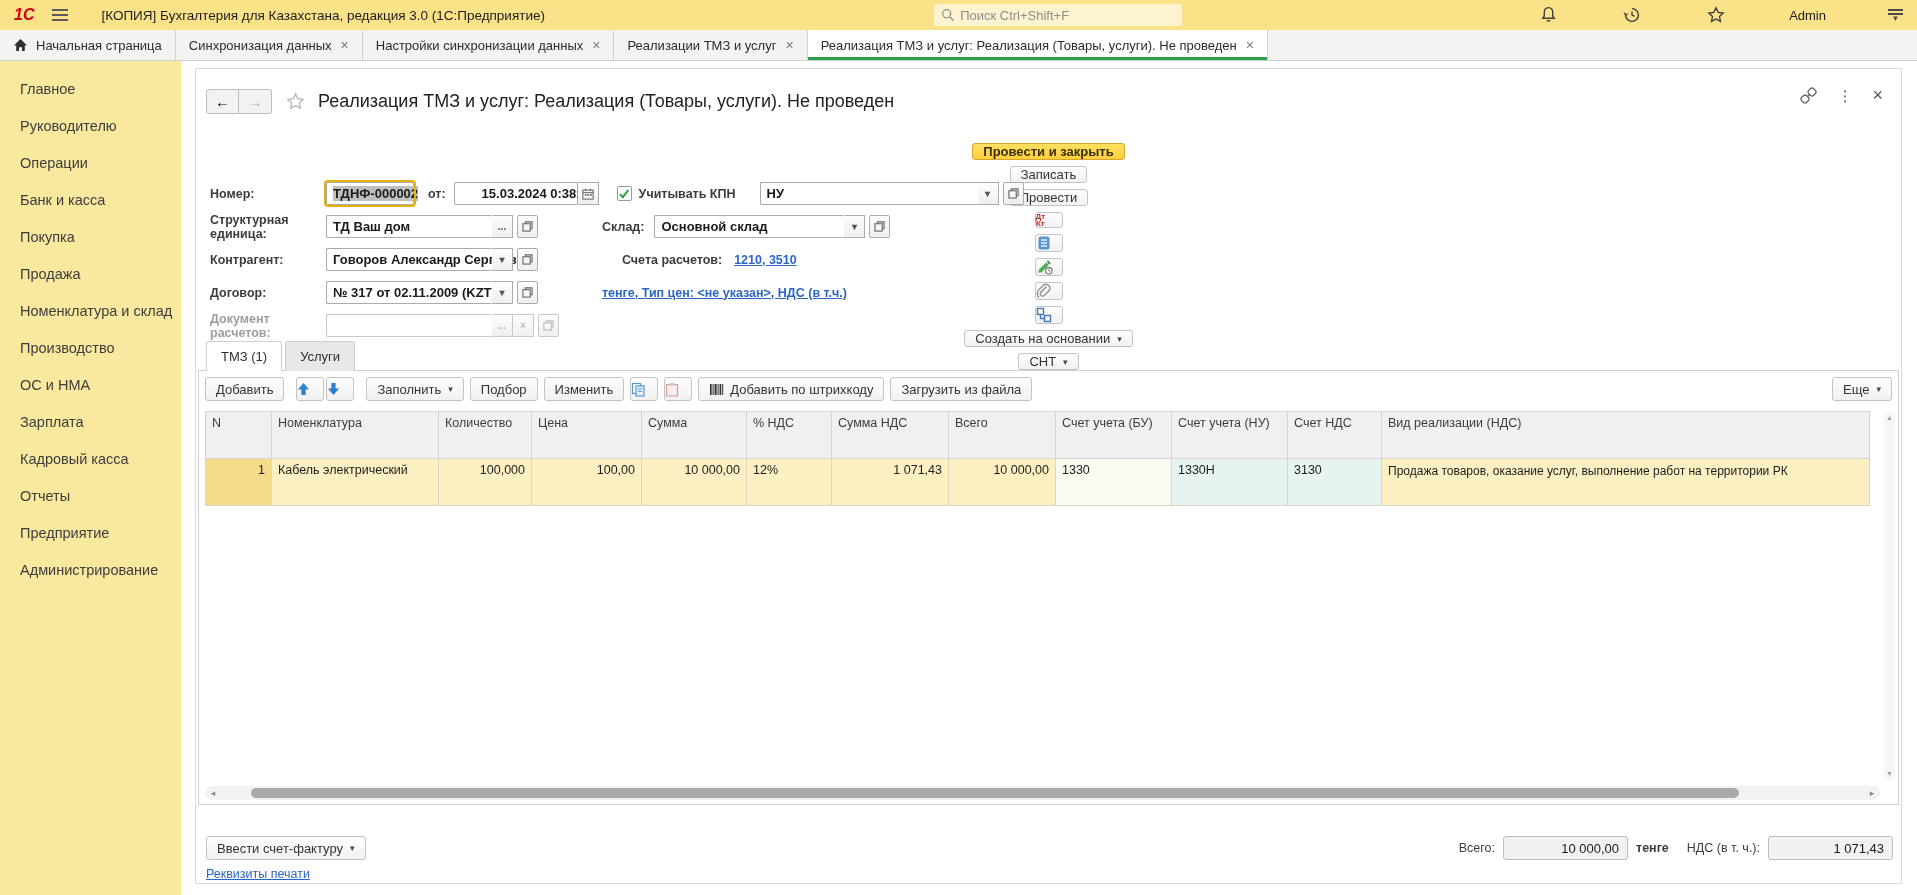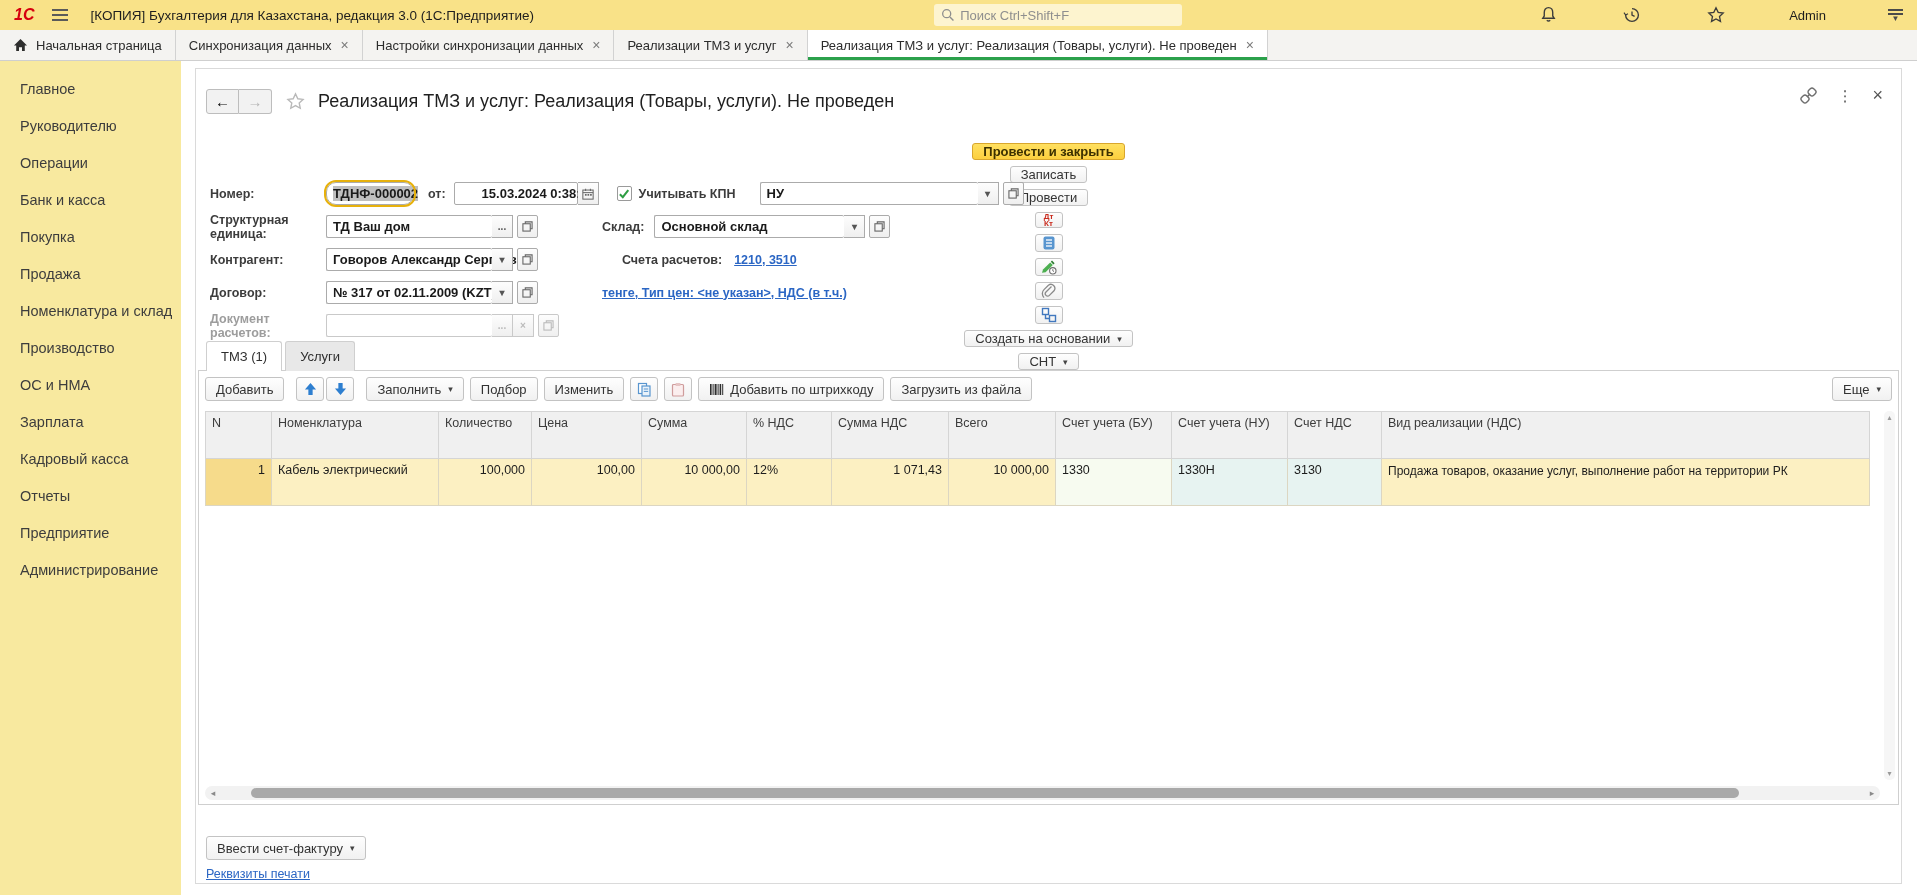--- a/index.html
+++ b/index.html
@@ -4,21 +4,21 @@
 <style>
   * { margin:0; padding:0; box-sizing:border-box; }
   html,body { width:1917px; height:895px; overflow:hidden; background:#fff;
               font-family:"Liberation Sans", sans-serif; }
 
   
   .topbar { height:30px; background:#f9e288; display:flex; align-items:center; padding:0 14px; }
   .logo { position:relative; color:#d6000e; font-weight:bold; font-style:italic; font-size:16px; line-height:1; margin-right:2px; }
   .hamburger { margin-left:16px; display:flex; flex-direction:column; gap:3px; cursor:pointer; }
   .hamburger i { display:block; width:16px; height:2px; background:#5a5a5a; }
-  .app-title { margin-left:22px; font-size:13.5px; color:#1e1e1e; white-space:nowrap; }
+  .app-title { margin-left:33px; font-size:13.5px; color:#1e1e1e; white-space:nowrap; }
   .topbar-right { margin-left:auto; display:flex; align-items:center;gap:44px; }
   .searchbox { width:248px; height:22px; background:#fdf4cf; border-radius:3px; display:flex; align-items:center; padding:0 7px; margin-right:292px; }
   .searchbox input { border:none; outline:none; background:transparent; font-size:13px; color:#4a4a4a; width:100%;
                      font-family:"Liberation Sans",sans-serif; }
   .searchbox input::placeholder { color:#8e8e8e; opacity:1; }
   .top-ico { margin-left:22px; display:flex; align-items:center; cursor:pointer; }
   .top-user { margin-left:20px; font-size:13px; color:#1e1e1e; cursor:pointer; }
   .usermenu { margin-left:18px; display:flex; flex-direction:column; align-items:center; gap:2px; cursor:pointer; }
   .usermenu i { display:block; width:15px; height:2px; background:#4a4a4a; }
   .usermenu b { font-size:8px; color:#4a4a4a; line-height:4px; font-weight:normal; }
@@ -51,36 +51,36 @@
   .kebab { font-size:15px; color:#555; }
   .closex { font-size:18px; color:#555; }
 
   
   .cmdbar { position:absolute; top:74px; left:9px; right:9px; height:30px; display:flex; align-items:center; gap:6px;flex-direction:column; }
   .btn { height:24px; background:linear-gradient(#fefefe,#f1f1f1); border:1px solid #c3c3c3; border-radius:3px;
          font-size:13px; color:#333; padding:0 10px; display:inline-flex; align-items:center; gap:5px;
          cursor:pointer; white-space:nowrap; font-family:"Liberation Sans",sans-serif; }
   .btn .caret { font-size:9px; color:#444; margin-left:2px; }
   .btn-primary { background:linear-gradient(#ffe060,#fccf3e); border:1px solid #d8a62d; font-weight:bold; color:#3c3000; }
-  .ibtn { width:28px; height:24px; padding:0; justify-content:center; }
+  .ibtn { width:28px; height:24px; padding:0; justify-content:flex-start; }
   .dtkt { display:flex; flex-direction:column; line-height:7px; font-size:8px; font-weight:bold; color:#c92a1d; }
   .spacer { flex:1; }
 
   
   .formarea { position:absolute; top:108px; left:14px; right:10px; }
   .frow { height:33px; display:flex; align-items:center;font-weight:bold; }
   .flabel { width:116px; flex:none; font-size:12.5px; color:#3c3c3c; }
   .flabel.dis { color:#9d9d9d; }
   .inp { height:23px; border:1px solid #ababab; border-radius:2px; background:#fff; font-size:13px; color:#1a1a1a;
          display:flex; align-items:center; padding:0 6px; white-space:nowrap; }
   .mini { width:21px; height:23px; flex:none; border:1px solid #ababab; border-left:none; background:linear-gradient(#fdfdfd,#efefef);
           display:flex; align-items:center; justify-content:center; font-size:10px; color:#555; cursor:pointer; }
   .mini.copy { border-left:1px solid #ababab; margin-left:4px; border-radius:2px; }
   .numsel { background:#bfbfbf; }
-  .focus-num { outline:2px solid #e7b10c; outline-offset:0; border-radius:10px; }
+  .focus-num { outline:2px solid #e7b10c; outline-offset:0; border-radius:2px; }
   .chk { width:15px; height:15px; border:1px solid #9a9a9a; border-radius:2px; background:#fff;
          display:flex; align-items:center; justify-content:center; cursor:pointer; }
   .link { font-size:12.5px; color:#2b66c4; text-decoration:underline; cursor:pointer; white-space:nowrap; }
   .rcol { width:116px; flex:none; font-size:12.5px; color:#3c3c3c; }
   .dis .inp, .inp.dis { border-color:#c9c9c9; }
   .mini.dis { border-color:#c9c9c9; color:#bbb; }
 
   
   .pagetabs { position:absolute; top:272px; left:10px; display:flex; z-index:2; }
   .ptab { height:30px; padding:0 14px; display:flex; align-items:center; font-size:13px; color:#2e2e2e;
@@ -520,18 +520,25 @@
           <span class="hthumb"></span>
           <span class="harrow right">▸</span>
         </div>
       </div>
 
       <div class="footer">
         <button class="btn">
             <span>Ввести счет-фактуру</span>
             <span class="caret">▾</span>
           </button>
+        <div class="totals">
+          <span>Всего:</span>
+          <span class="ro" style="width:125px;">10 000,00</span>
+          <span style="font-weight:bold;font-size:12.5px;">тенге</span>
+          <span style="margin-left:10px;">НДС (в т. ч.):</span>
+          <span class="ro" style="width:125px;">1 071,43</span>
+        </div>
       </div>
       <span class="link printlink">Реквизиты печати</span>
 
     </div>
   </div>
 </div>
 
 </body></html>

